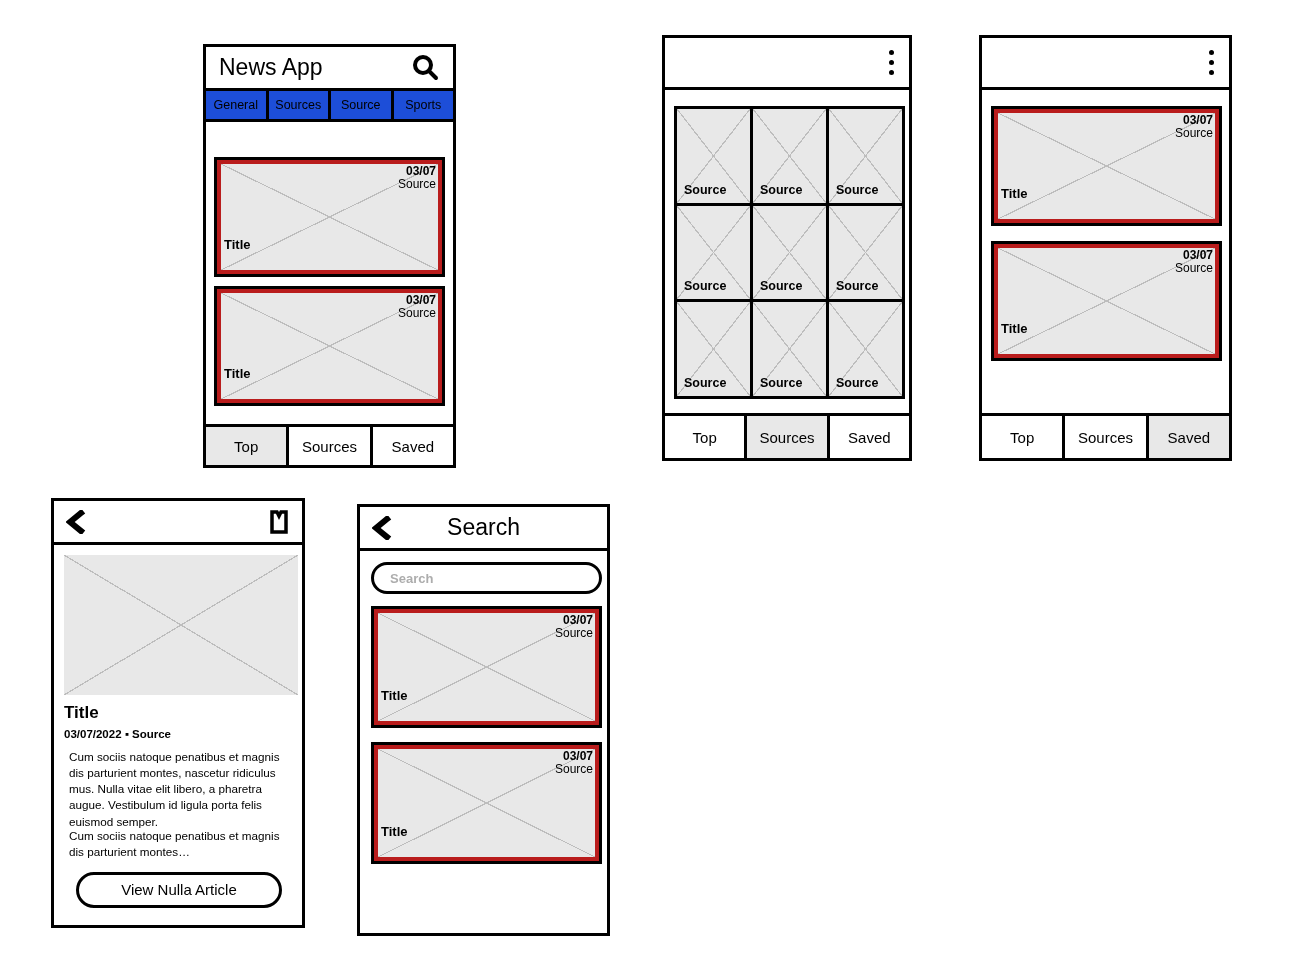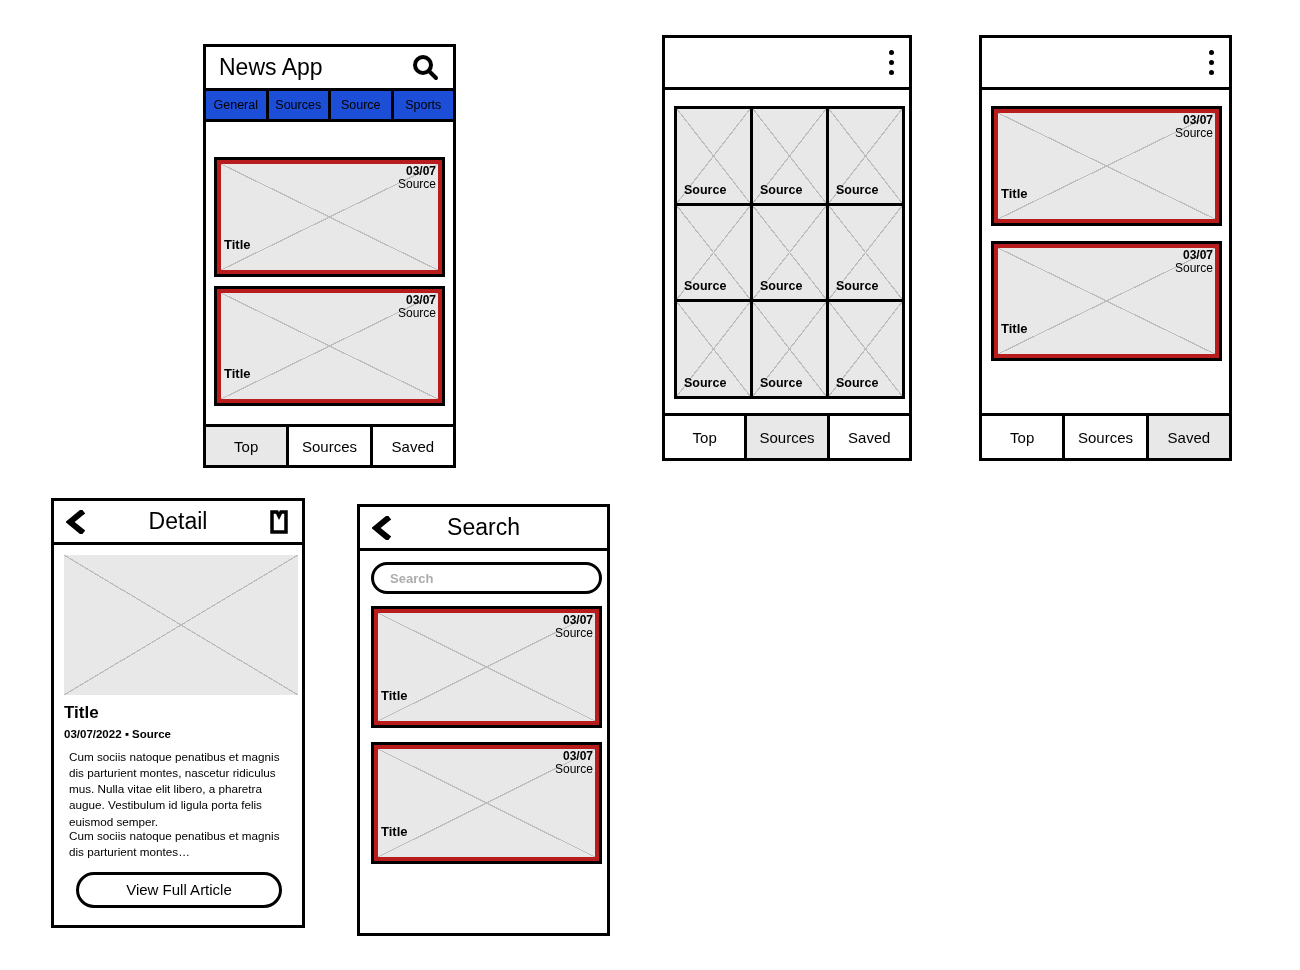--- a/index.html
+++ b/index.html
@@ -334,40 +334,39 @@
   </div>
 
   <div class="phone" style="left:51px; top:498px; width:254px; height:430px;">
 
     <div class="hdr" style="height:44px; padding:0 12px; justify-content:space-between;">
       <span class="icon" style="width:22px;height:22px;display:flex;align-items:center;">
         <svg width="20" height="24" viewBox="0 0 20 24">
           <polyline points="15,3 4,12 15,21" fill="none" stroke="#000" stroke-width="6" stroke-linecap="square" stroke-linejoin="miter"></polyline>
         </svg>
       </span>
-      <span class="hdr-title" style="position:absolute;left:0;right:0;text-align:center;">Detail</span>
       <span class="icon" style="width:20px;height:24px;z-index:2;">
         <svg width="18" height="24" viewBox="0 0 18 24">
           <path d="M2 2 L2 22 L16 22 L16 2 L11 2 L9 6 L7 2 Z" fill="none" stroke="#000" stroke-width="3.5" stroke-linejoin="miter"></path>
         </svg>
       </span>
     </div>
 
     <div class="ph" style="position:absolute; left:10px; top:54px; width:234px; height:140px;"></div>
 
     <div class="detail-title" style="position:absolute; left:10px; top:202px;">Title</div>
 
     <div class="detail-meta" style="position:absolute; left:10px; top:227px;">03/07/2022 ▪ Source</div>
 
     <p class="detail-para" style="position:absolute; left:15px; top:327px; width:226px;">Cum sociis natoque penatibus et magnis dis parturient montes…</p>
 
     <p class="detail-para" style="position:absolute; left:15px; top:248px; width:226px;">Cum sociis natoque penatibus et magnis dis parturient montes, nascetur ridiculus mus. Nulla vitae elit libero, a pharetra augue. Vestibulum id ligula porta felis euismod semper.</p>
 
     <div class="btn-pill" style="position:absolute; left:22px; top:371px; width:206px; height:36px; line-height:30px;">
-      <span>View Full Article</span>
+      <span>View Nulla Article</span>
     </div>
   </div>
 
   <div class="phone" style="left:357px; top:504px; width:253px; height:432px;">
 
     <div class="hdr" style="height:44px; padding:0 12px; justify-content:flex-start;">
       <span class="icon" style="width:22px;height:22px;display:flex;align-items:center;z-index:2;">
         <svg width="20" height="24" viewBox="0 0 20 24">
           <polyline points="15,3 4,12 15,21" fill="none" stroke="#000" stroke-width="6" stroke-linecap="square" stroke-linejoin="miter"></polyline>
         </svg>

